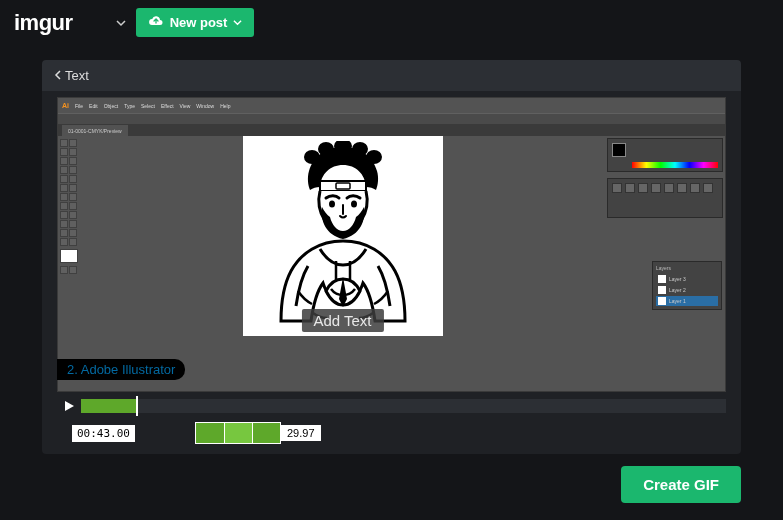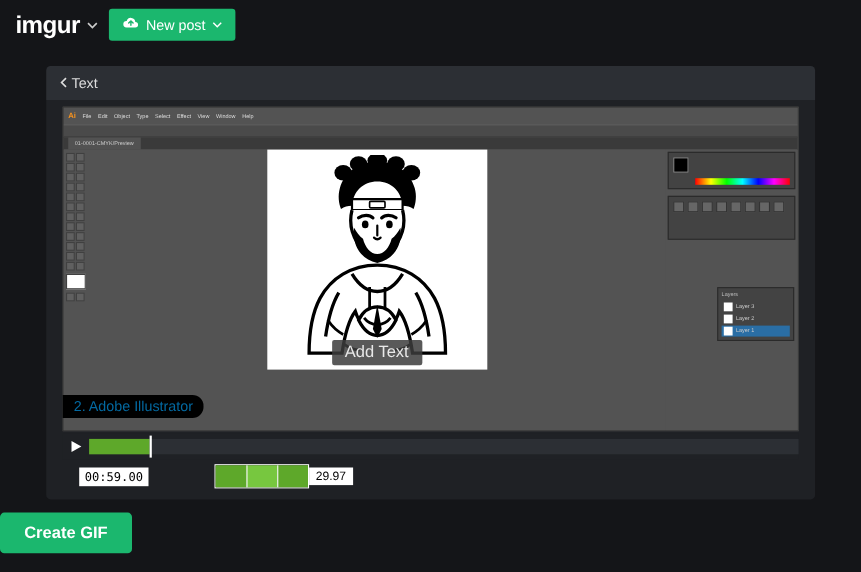--- a/index.html
+++ b/index.html
@@ -17,30 +17,31 @@
     padding: 8px 14px;
     gap: 10px;
   }
   .logo {
     font-size: 22px;
     font-weight: 600;
     color: #fff;
     letter-spacing: -0.5px;
     display: flex;
     align-items: center;
+    gap: 37px;
   }
   .logo-chevron { margin-left: 6px; display: inline-flex; }
   .new-post {
     background: #1bb76e;
     color: #fff;
     border: none;
     border-radius: 3px;
     padding: 7px 12px;
     font-size: 13px;
-    font-weight: 400;
+    font-weight: 700;
     display: flex;
     align-items: center;
     gap: 6px;
     cursor: pointer;
   }
   .main {
     padding: 15px 42px 0 42px;
   }
   .topbar {
     display: flex;
@@ -294,20 +295,21 @@
     height: 20px;
     width: 28px;
     border-left: 1px solid #fff;
   }
   .seg:first-child { border-left: none; }
   .seg.a { background: #5ea82a; }
   .seg.b { background: #77c73f; }
   .end-marker { background: #fff; color: #000; font-size: 11px; padding: 2px 6px; }
   .footer {
     display: flex;
+    justify-content: flex-end;
     padding: 12px 42px 0 0;
   }
   .create-gif {
     background: #1bb76e;
     color: #fff;
     border: none;
     font-size: 15px;
     font-weight: 700;
     padding: 10px 22px;
     border-radius: 4px;
@@ -570,21 +572,21 @@
             </svg>
         </div>
         <div class="track">
           <div class="progress-fill"></div>
           <div class="playhead"></div>
         </div>
       </div>
     </div>
 
     <div class="timeline-row">
-      <div class="time-chip">00:59.00</div>
+      <div class="time-chip">00:43.00</div>
       <div class="time-gap"></div>
       <div class="seg-block">
         <div class="seg a"></div>
           <div class="seg b"></div>
           <div class="seg a"></div>
       </div>
       <div class="end-marker">29.97</div>
     </div>
   </div>
 </div>

